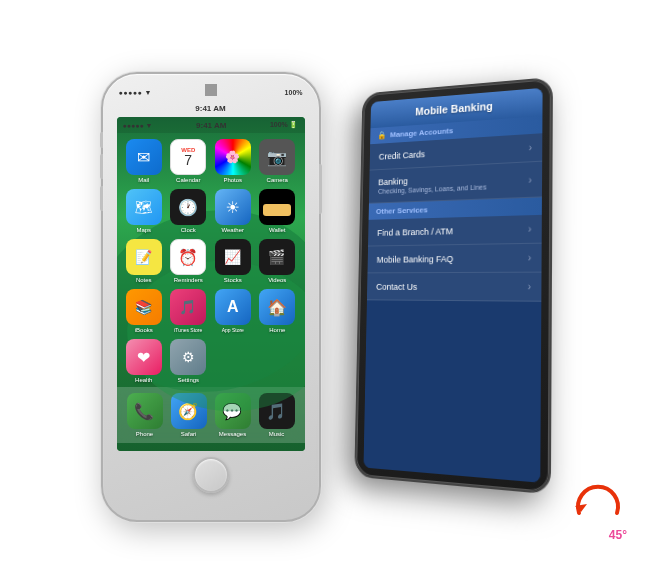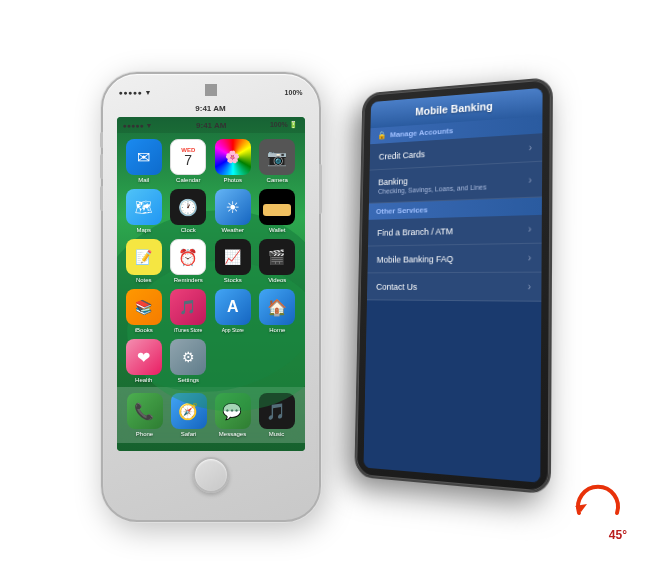--- a/index.html
+++ b/index.html
@@ -511,16 +511,16 @@
         <div style="flex:1; background:#1a3a6e;"></div>
       </div>
     </div>
   </div>
 
   <div style="position:absolute; bottom:30px; right:22px; width:60px; height:60px;">
     <svg width="58" height="58" viewBox="0 0 58 58">
       <path d="M 10,29 A 20,20 0 1 1 48,29" fill="none" stroke="#e8320a" stroke-width="4" stroke-linecap="round"></path>
       <polygon points="6,22 12,28 18,20" fill="#e8320a"></polygon>
     </svg>
-    <span style="position:absolute; bottom:2px; right:2px; color:#b91c1c; font-size:12px; font-weight:800;">45°</span>
+    <span style="position:absolute; bottom:2px; right:2px; color:#ec4899; font-size:12px; font-weight:800;">45°</span>
   </div>
 
 </div>
 
 </body></html>

